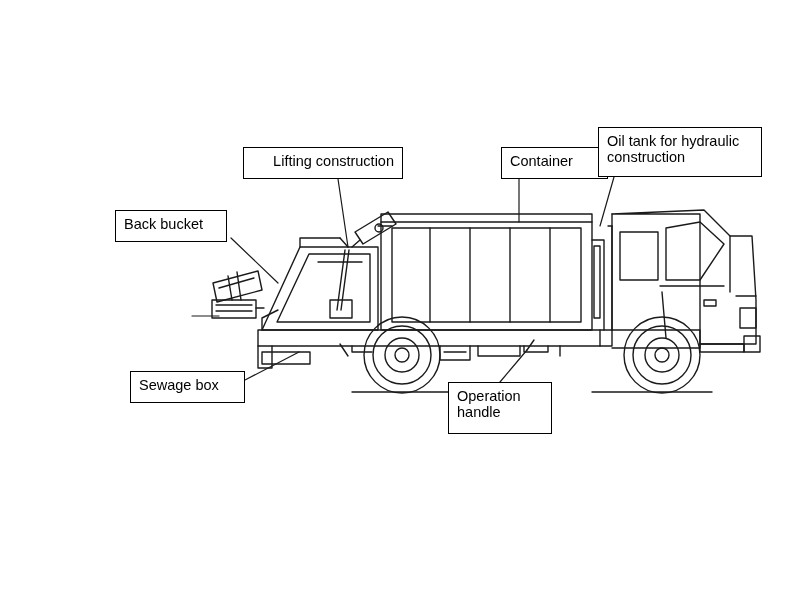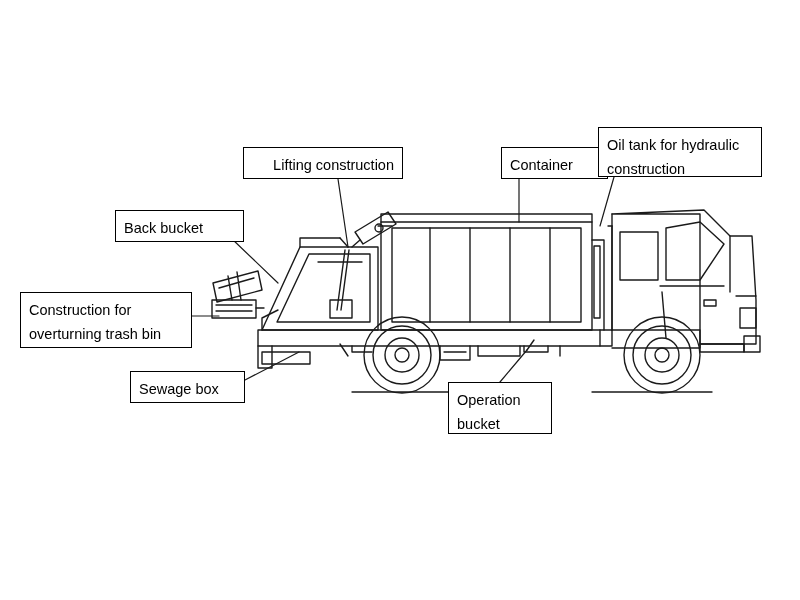--- a/index.html
+++ b/index.html
@@ -22,21 +22,21 @@
     width: 800px;
     height: 600px;
   }
   .callout {
     position: absolute;
     box-sizing: border-box;
     border: 1px solid #000000;
     background: #ffffff;
     color: #000000;
     font-size: 14.5px;
-    line-height: 24px;
+    line-height: 16px;
     padding: 5px 8px 6px 8px;
     white-space: pre-line;
     text-align: left;
   }
 </style>
 </head>
 <body>
 
 <div id="canvas">
 
@@ -130,23 +130,21 @@
     </g>
   </svg>
 
   <div class="callout" style="left:243px; top:147px; width:160px; height:32px;text-align:right;">Lifting construction</div>
 
   <div class="callout" style="left:466px; top:147px; width:107px; height:32px;margin-left:35px;">Container</div>
 
   <div class="callout" style="left:598px; top:127px; width:164px; height:50px;">Oil tank for hydraulic
 construction</div>
 
-  <div class="callout" style="left:115px; top:210px; width:129px; height:32px;">Back bucket</div>
+  <div class="callout" style="left:115px; top:210px; width:112px; height:32px;">Back bucket</div>
 
-  <div class="callout" style="left:20px; top:292px; width:172px; height:56px;">Construction for
-overturning trash bin</div>
 
   <div class="callout" style="left:130px; top:371px; width:115px; height:32px;">Sewage box</div>
 
   <div class="callout" style="left:448px; top:382px; width:104px; height:52px;">Operation
-bucket</div>
+handle</div>
 
 </div>
 
 </body></html>

